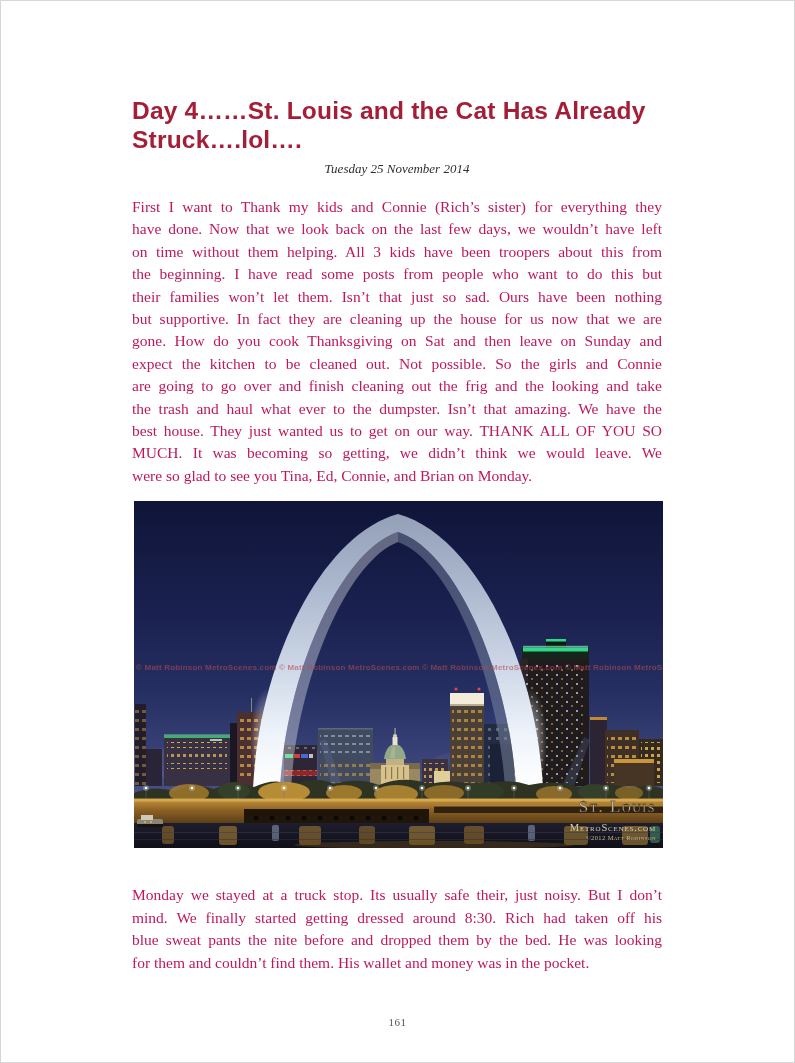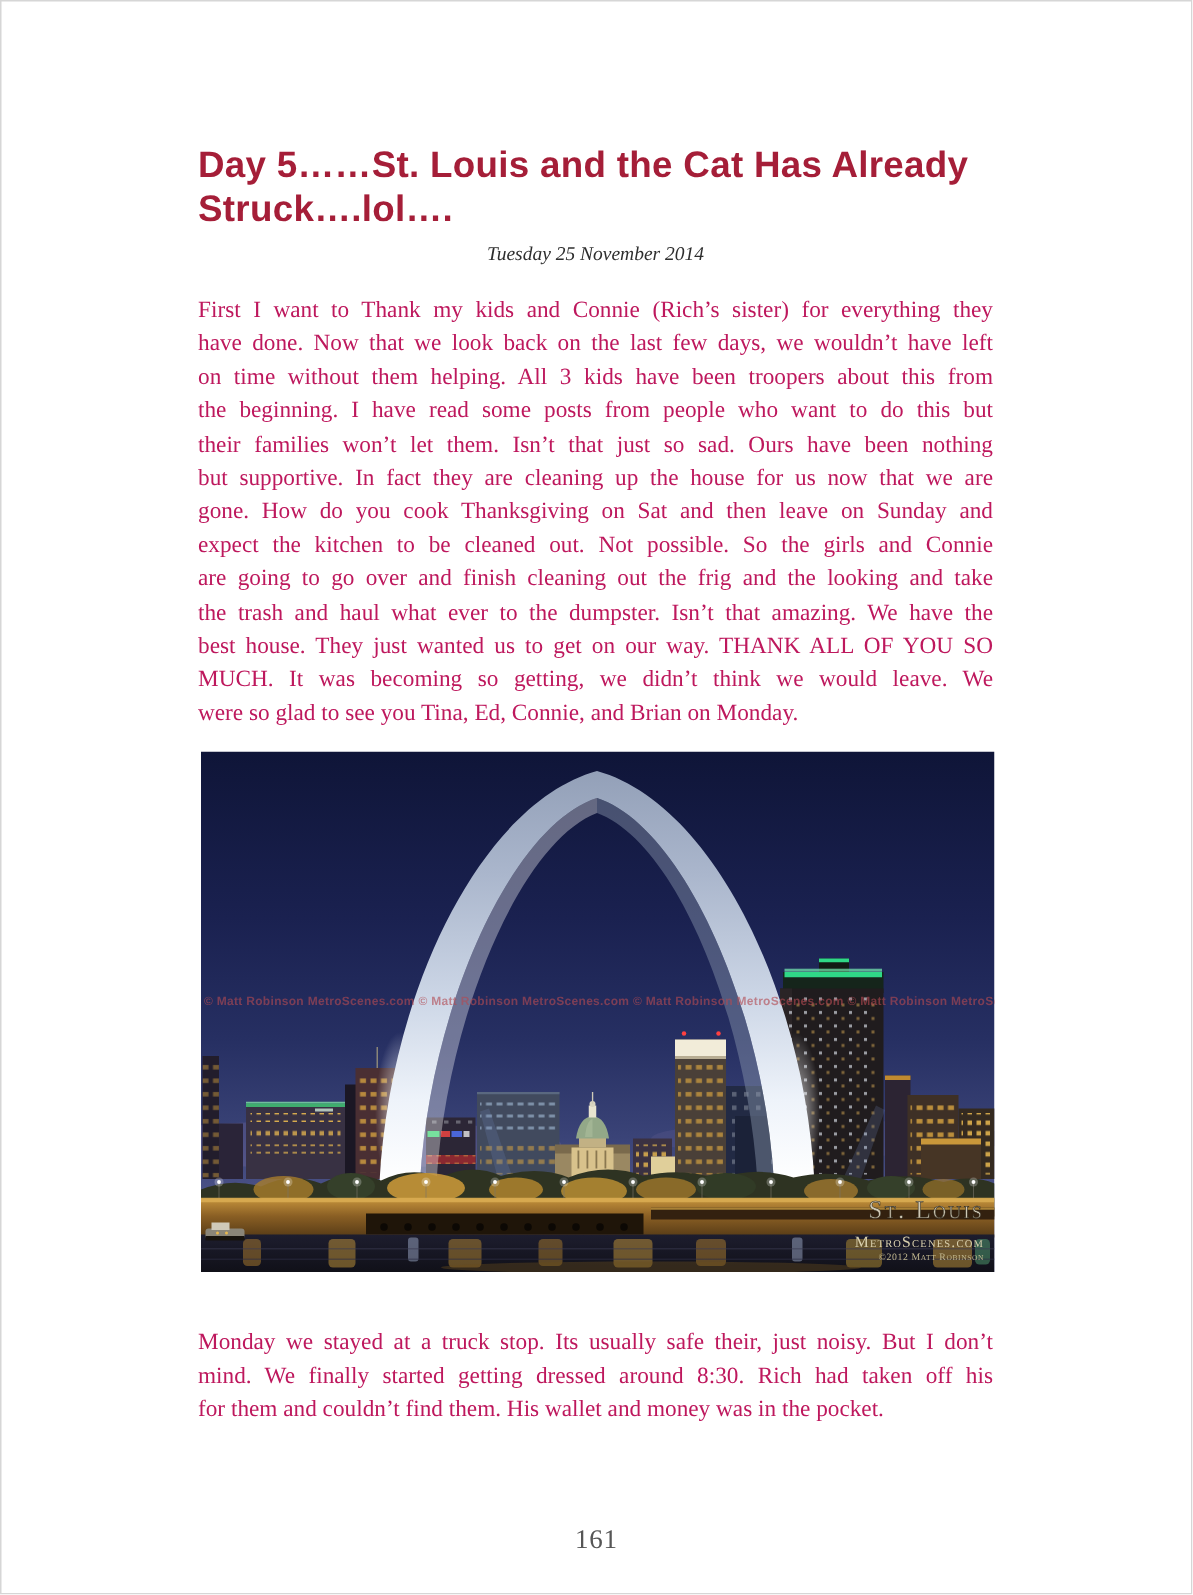--- a/index.html
+++ b/index.html
@@ -53,21 +53,21 @@
   }
   .photo-wrap svg { display: block; }
 
   .para2 { margin-top: 36px; }
 
   .page-number {
     position: absolute;
     top: 1015px; left: 0; right: 0;
     text-align: center;
     font-family: "Liberation Serif", serif;
-    font-size: 18px;
+    font-size: 11px;
     color: #565656;
     letter-spacing: 0.5px;
   }
 
   .wm-text {
     font-family: "Liberation Sans", sans-serif;
     font-weight: bold;
     font-size: 8px;
     letter-spacing: 0.2px;
   }
@@ -90,21 +90,21 @@
     letter-spacing: 0.4px;
   }
 </style>
 </head>
 <body>
 
 <div class="page">
   <div class="content">
 
     <h1 class="title">
-      <div>Day 5……St. Louis and the Cat Has Already</div>
+      <div>Day 4……St. Louis and the Cat Has Already</div>
       <div>Struck….lol….</div>
     </h1>
 
     <div class="date">Tuesday 25 November 2014</div>
 
     <div class="bodytext">
       <div class="line jline">First I want to Thank my kids and Connie (Rich’s sister)  for everything they</div>
       <div class="line jline">have done.  Now that we look back on the last few days, we wouldn’t have left</div>
       <div class="line jline">on time without them helping.  All 3 kids have been troopers about this from</div>
       <div class="line jline">the beginning.  I have read some posts from people who want to do this but</div>
@@ -386,19 +386,20 @@
           <text class="credit-title" x="522" y="311" text-anchor="end" fill="#cfc8b4" stroke="#2a2418" stroke-width="0.35">St. Louis</text>
           <text class="credit-site" x="522" y="330" text-anchor="end" fill="#d9d0ae">MetroScenes.com</text>
           <text class="credit-copy" x="522" y="339" text-anchor="end" fill="#c2b890">©2012 Matt Robinson</text>
         </g>
       </svg>
     </div>
 
     <div class="bodytext para2">
       <div class="line jline">Monday we stayed at a truck stop.  Its usually safe their, just noisy.  But I don’t</div>
       <div class="line jline">mind.  We finally started getting dressed around 8:30.  Rich had taken off his</div>
+      <div class="line jline">blue sweat pants the nite before and dropped them by the bed.  He was looking</div>
       <div class="line lline">for them and couldn’t find them.  His wallet and money was in the pocket.</div>
     </div>
 
   </div>
 
   <div class="page-number">161</div>
 </div>
 
 </body></html>

